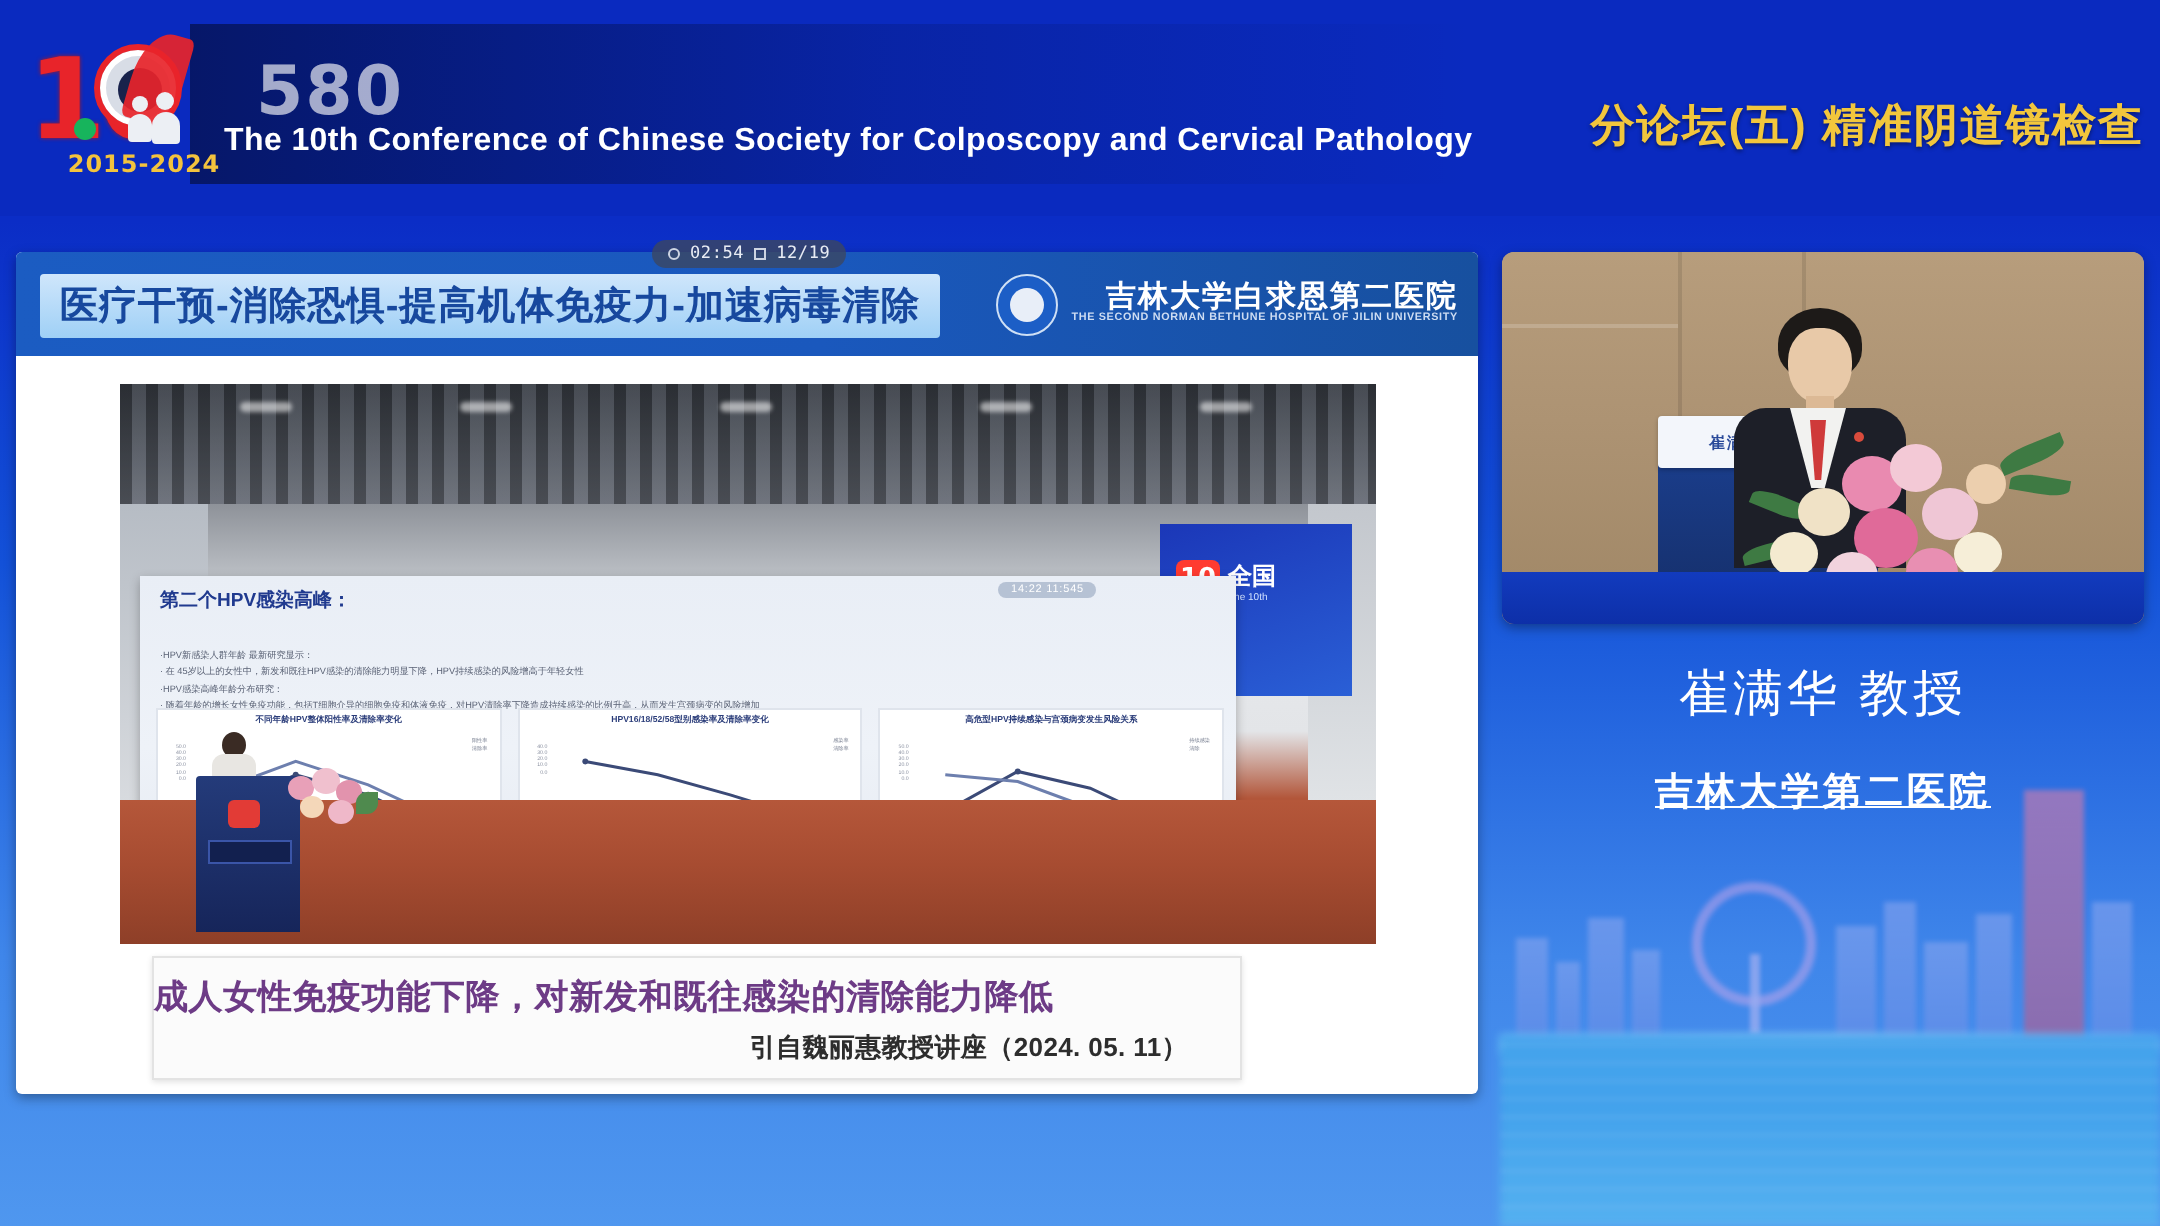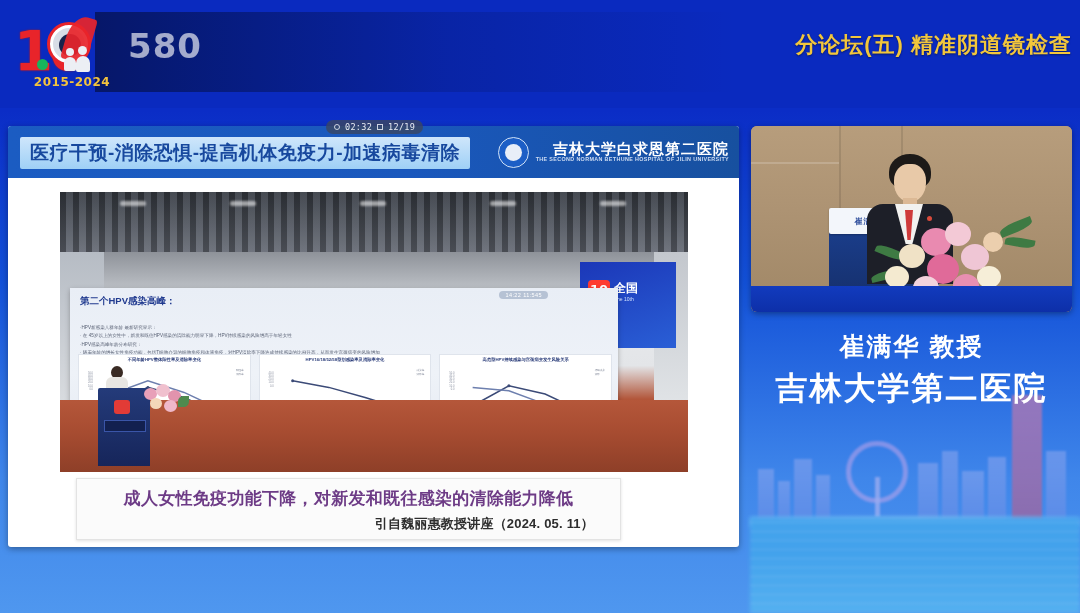--- a/index.html
+++ b/index.html
@@ -112,21 +112,21 @@
     letter-spacing:.2px; white-space:nowrap;
     font-family:"Liberation Sans",sans-serif;
   }
   .watermark-num {
     position:absolute; left:128px; top:26px;
     font-size:34px; font-weight:bold; color:rgba(255,255,255,.75);
     font-family:"DejaVu Sans",sans-serif; letter-spacing:1px;
     mix-blend-mode:screen; opacity:.85;
   }
   .hdr-right {
-    position:absolute; right:8px; top:30px;
+    position:absolute; right:8px; top:48px;
     font-size:22px; font-weight:bold; color:#f2c63c;
     letter-spacing:1px; white-space:nowrap;
     text-shadow:0 1px 2px rgba(0,0,0,.45);
   }
 
   
   #slide {
     position:absolute; left:8px; top:126px; width:731px; height:421px;
     background:#ffffff; border-radius:3px; overflow:hidden;
     box-shadow:0 2px 6px rgba(0,0,0,.35);
@@ -276,21 +276,21 @@
     position:absolute; right:0; top:60px; width:34px; height:150px;
     background:linear-gradient(180deg,#c3c7cd,#e0e3e6);
   }
 
   .caption-box {
     position:absolute; left:68px; top:352px; width:545px; height:62px;
     background:#fbfbfb; border:1px solid #e3e3e3;
     box-shadow:0 1px 3px rgba(0,0,0,.12);
   }
   .cap-main {
-    position:absolute; left:0; right:0; top:8px; text-align:center;
+    position:absolute; left:0; right:0; top:8px; 
     color:#6d3b86; font-size:17px; font-weight:bold; letter-spacing:.3px;
   }
   .cap-sub {
     position:absolute; right:26px; top:36px;
     color:#2d2d2d; font-size:13px; font-weight:bold; letter-spacing:.2px;
   }
 
   .timestamp {
     position:absolute; left:326px; top:120px;
     display:flex; align-items:center; gap:5px;
@@ -358,22 +358,22 @@
   }
   .v-pin { position:absolute; left:66px; top:62px; width:5px; height:5px; border-radius:50%; background:#d94b3c; }
   .v-flowers { position:absolute; left:118px; bottom:8px; width:160px; height:86px; }
   .v-flowers i { position:absolute; display:block; border-radius:50%; }
   .v-leaf { position:absolute; background:#3e7a43; border-radius:50% 0 50% 0; }
 
   .speaker-info {
     position:absolute; left:751px; top:330px; width:321px; text-align:center;
     color:#ffffff;
   }
-  .sp-name { font-size:25px; font-weight:bold; letter-spacing:2px; }
-  .sp-org  { font-size:32px; font-weight:bold; letter-spacing:2px; margin-top:4px; }
+  .sp-name { font-size:25px; font-weight:normal; letter-spacing:2px; }
+  .sp-org  { font-size:19px; font-weight:bold; letter-spacing:2px; margin-top:20px;text-decoration:underline; }
 </style>
 </head>
 <body>
 
 <div id="page">
 
   <div class="skyline">
     <div class="bldg" style="left:8px;width:16px;height:52px;"></div>
     <div class="bldg" style="left:28px;width:12px;height:40px;"></div>
     <div class="bldg" style="left:44px;width:18px;height:62px;"></div>
@@ -402,26 +402,27 @@
       <div class="people">
         <i class="h1"></i>
           <i class="b1"></i>
           <i class="h2"></i>
           <i class="b2"></i>
       </div>
       <div class="years">2015-2024</div>
     </div>
 
     <div class="watermark-num">580</div>
+    <div class="hdr-en">The 10th Conference of Chinese Society for Colposcopy and Cervical Pathology</div>
     <div class="hdr-right">分论坛(五) 精准阴道镜检查</div>
   </div>
 
   <div class="timestamp">
     <span class="ts-dot"></span>
-    <span>02:32</span>
+    <span>02:54</span>
     <span class="ts-sq"></span>
     <span>12/19</span>
   </div>
 
   <div id="slide">
 
     <div class="slide-topbar"></div>
     <div class="slide-title">医疗干预-消除恐惧-提高机体免疫力-加速病毒清除</div>
 
     <div class="hospital-logo">

